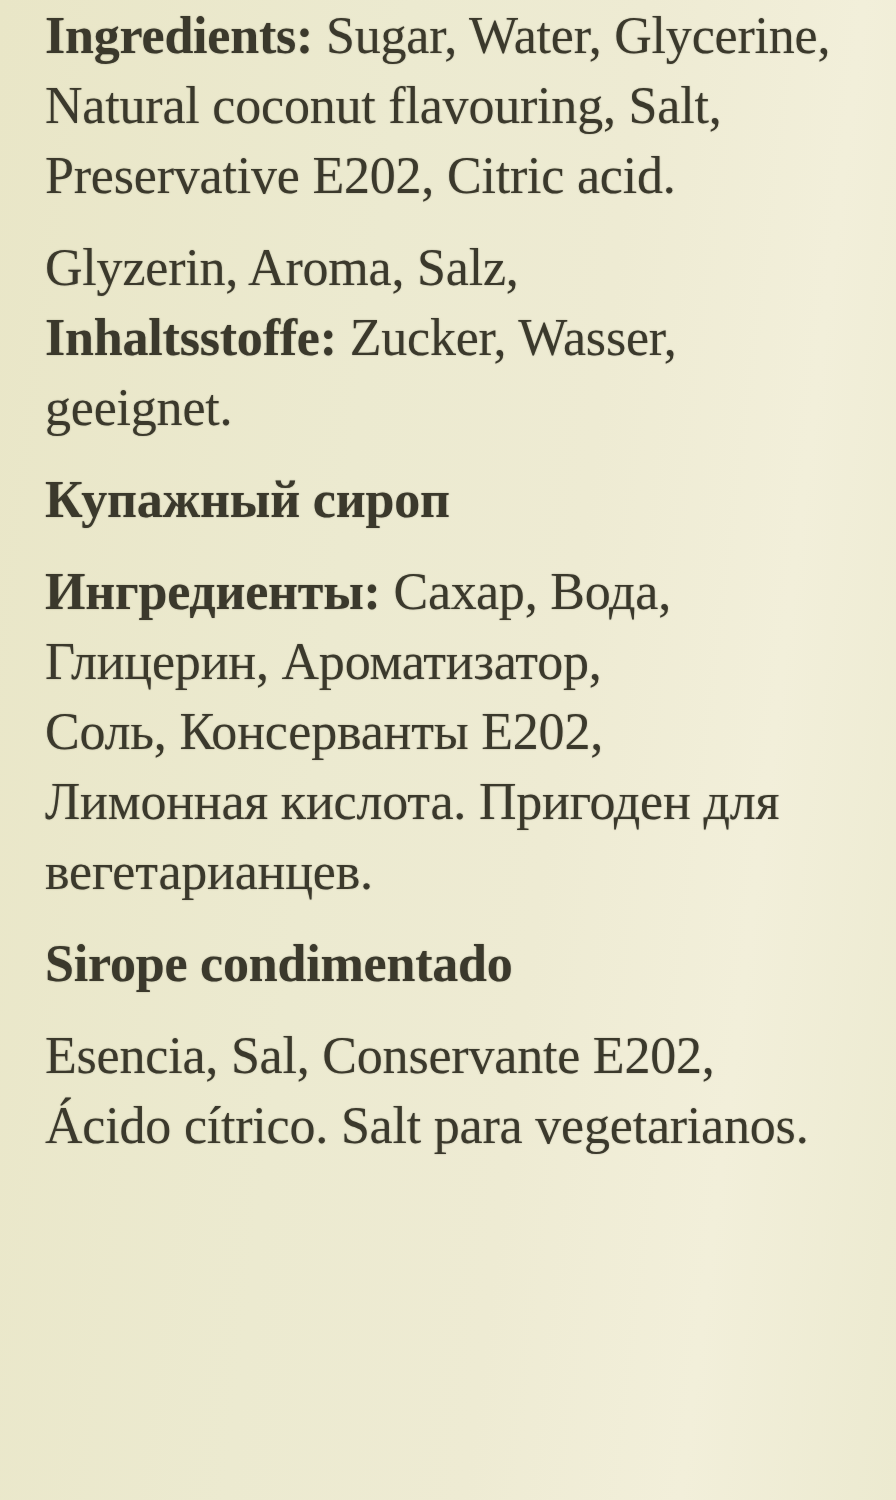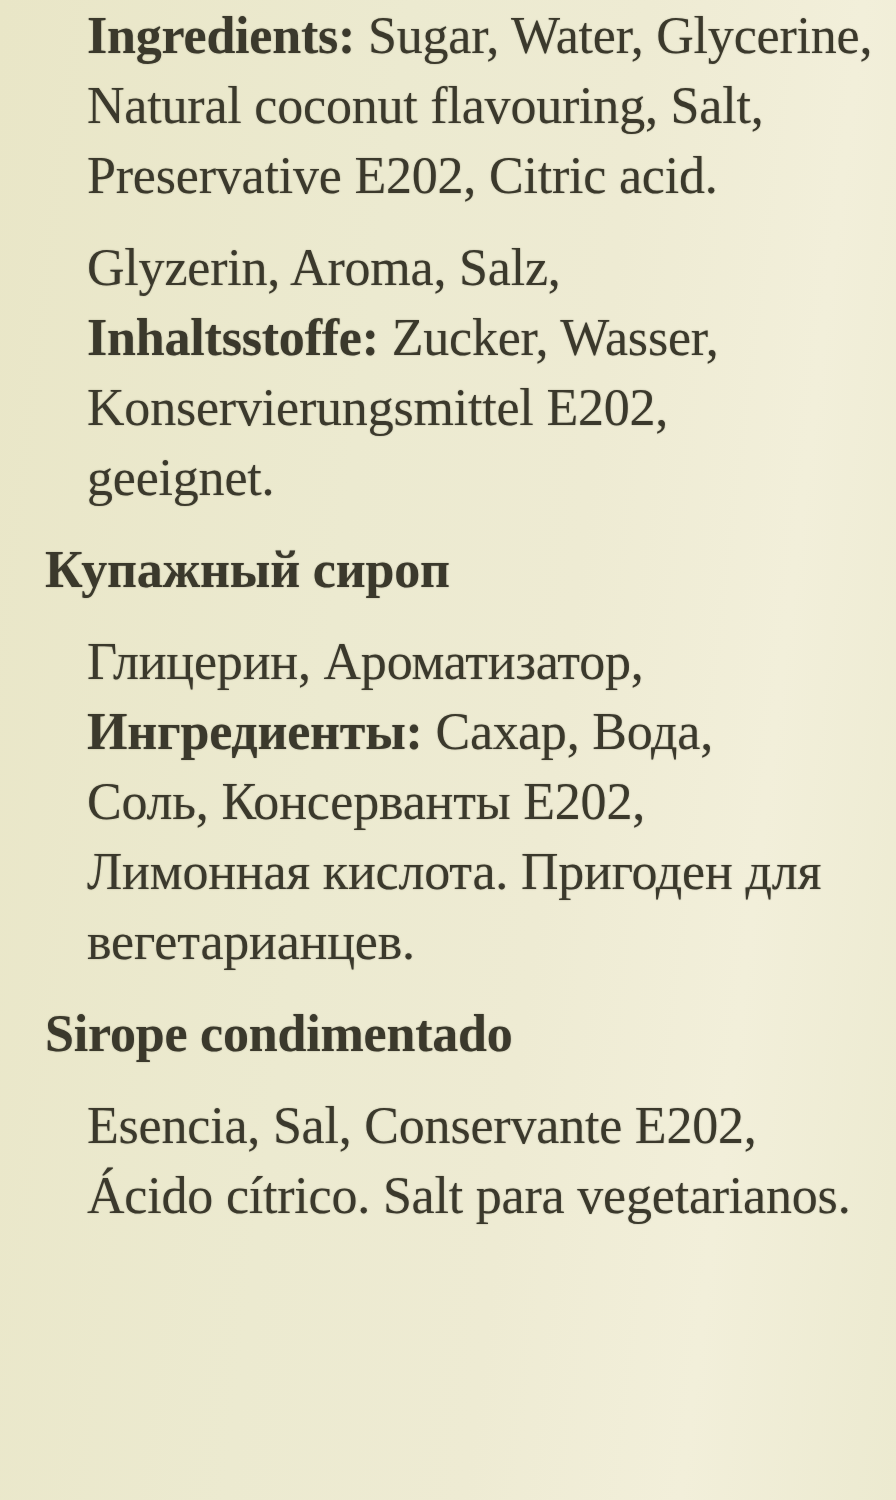--- a/index.html
+++ b/index.html
@@ -25,46 +25,45 @@
     font-size: 52px;
     line-height: 70px;
     letter-spacing: -0.2px;
     
     text-shadow: 0 0 1.5px rgba(59, 57, 44, 0.45);
   }
   .para, .heading { margin: 22px 0 0 0; }
   .para:first-child { margin-top: 0; }
   .heading { font-weight: bold; }
   .lead { font-weight: bold; }
-  .line { display: block; white-space: nowrap; margin-left: 42px; }
+  .line { display: block; white-space: nowrap; }
 </style>
 </head>
 <body>
 
 <main class="label">
 
   <p class="para" lang="en">
     <span class="line"><span class="lead">Ingredients:</span><span> Sugar, Water, Glycerine,</span></span>
     <span class="line">Natural coconut flavouring, Salt,</span>
     <span class="line">Preservative E202, Citric acid.</span>
   </p>
 
 
   <p class="para" lang="de">
     <span class="line">Glyzerin, Aroma, Salz,</span>
     <span class="line"><span class="lead">Inhaltsstoffe:</span><span> Zucker, Wasser,</span></span>
-    <span class="line">Konservierungsmittel E202,</span>
     <span class="line">geeignet.</span>
   </p>
 
   <p class="heading" lang="ru">Купажный сироп</p>
 
   <p class="para" lang="ru">
+    <span class="line"><span class="lead">Ингредиенты:</span><span> Сахар, Вода,</span></span>
     <span class="line">Глицерин, Ароматизатор,</span>
-    <span class="line"><span class="lead">Ингредиенты:</span><span> Сахар, Вода,</span></span>
     <span class="line">Соль, Консерванты Е202,</span>
     <span class="line">Лимонная кислота. Пригоден для</span>
     <span class="line">вегетарианцев.</span>
   </p>
 
   <p class="heading" lang="es">Sirope condimentado</p>
 
   <p class="para" lang="es">
     <span class="line">Esencia, Sal, Conservante E202,</span>
     <span class="line">Ácido cítrico. Salt para vegetarianos.</span>

